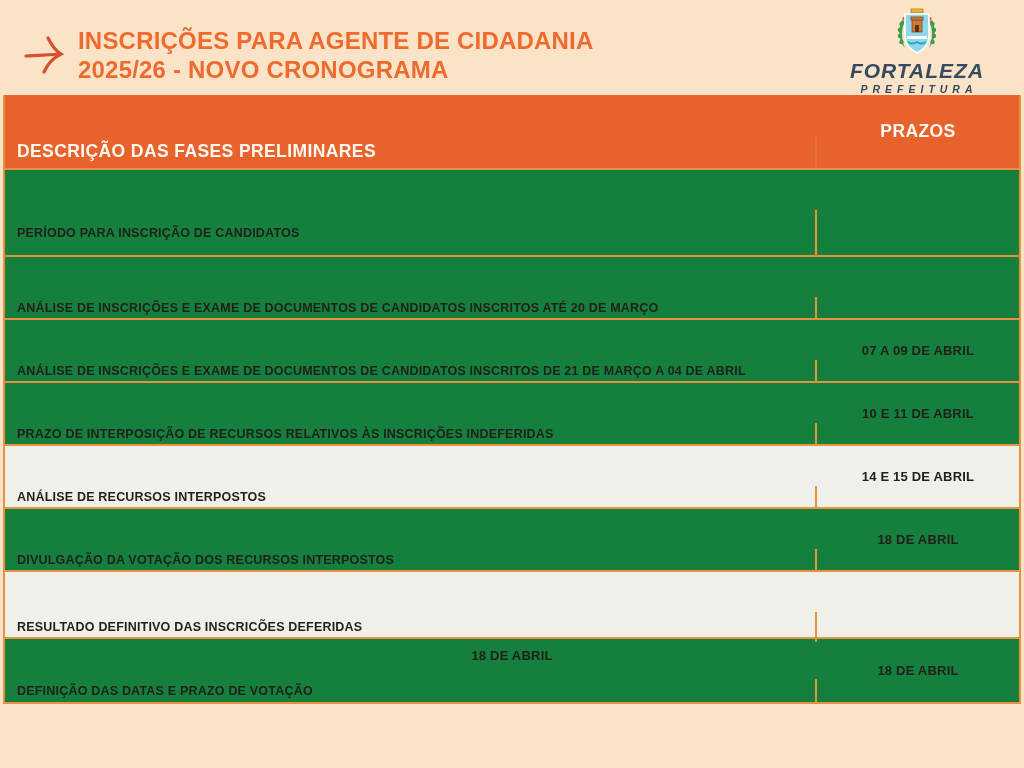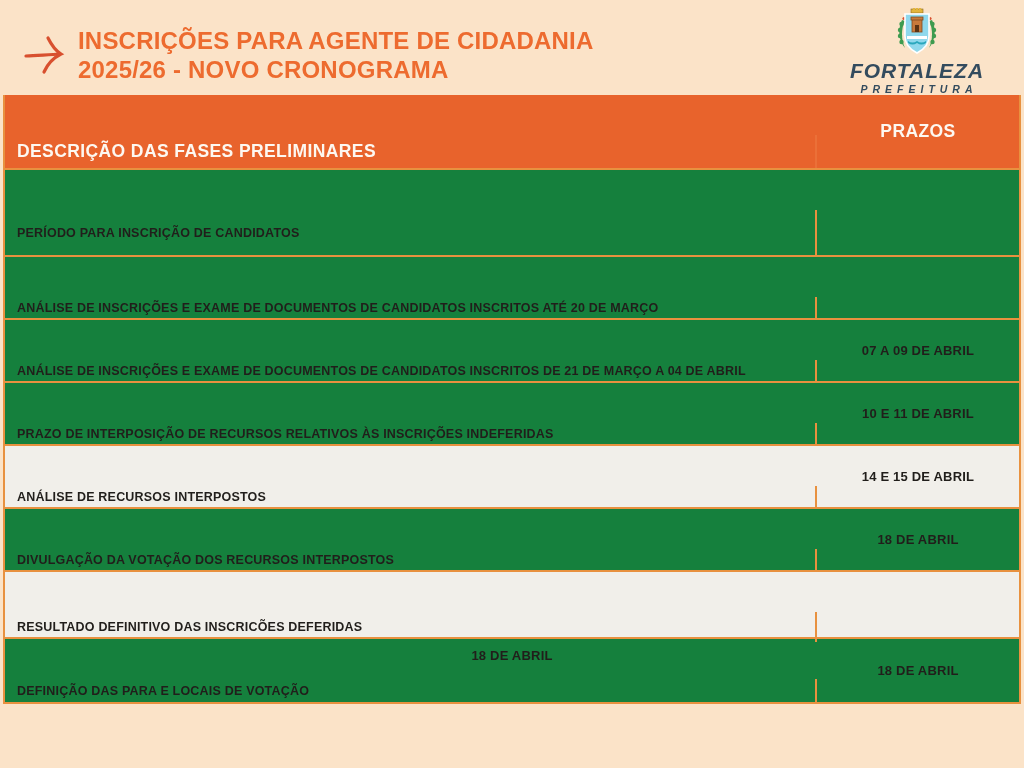--- a/index.html
+++ b/index.html
@@ -200,18 +200,18 @@
       <div class="cell-phase">DIVULGAÇÃO DA VOTAÇÃO DOS RECURSOS INTERPOSTOS</div>
       <div class="cell-deadline">18 DE ABRIL</div>
     </div>
 
     <div class="t-row r8 tone-grey">
       <div class="cell-phase">RESULTADO DEFINITIVO DAS INSCRICÕES DEFERIDAS</div>
       <div class="cell-deadline">18 DE ABRIL</div>
     </div>
 
     <div class="t-row r9 tone-peach">
-      <div class="cell-phase">DEFINIÇÃO DAS PARA E LOCAIS DE VOTAÇÃO</div>
+      <div class="cell-phase">DEFINIÇÃO DAS DATAS E PRAZO DE VOTAÇÃO</div>
       <div class="cell-deadline">18 DE ABRIL</div>
     </div>
 
   </div>
 </div>
 
 </body></html>

